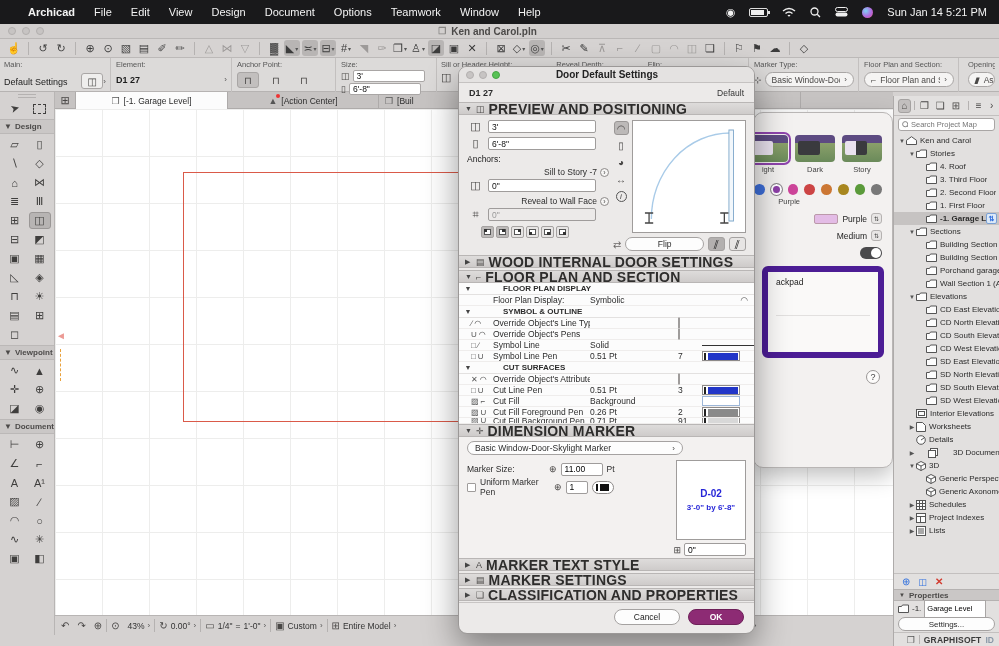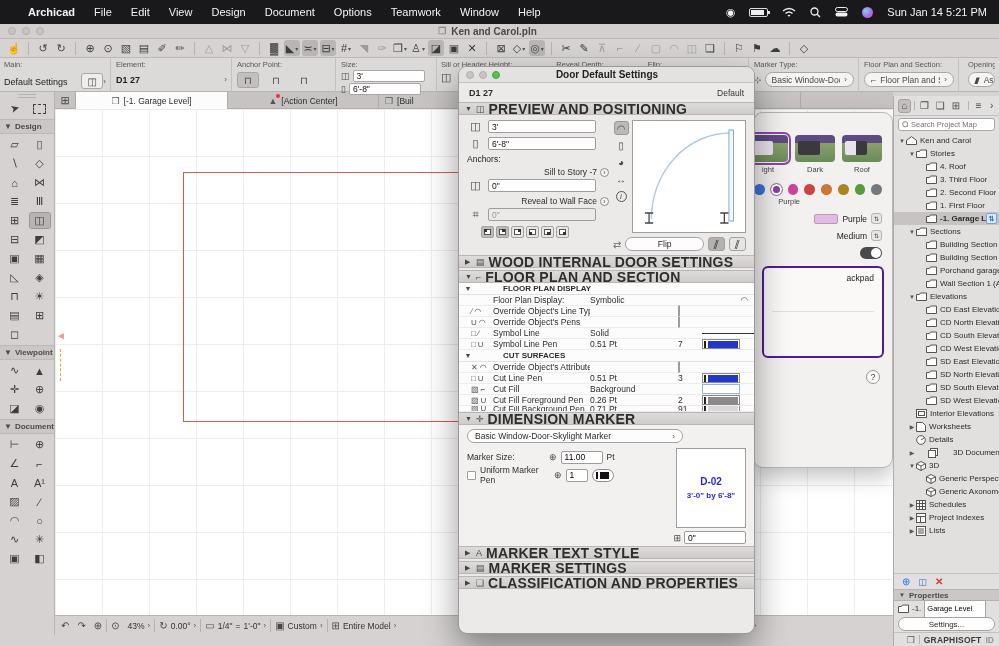--- a/index.html
+++ b/index.html
@@ -84,21 +84,21 @@
   .thumb.auto::before { background:linear-gradient(90deg,#e9e2ee 50%, #3a3a3e 50%); }
   .thumb.sel { outline:2px solid #8e44ad; outline-offset:1px; }
   .thumb-lab { font-size:7.5px; color:#444; text-align:center; margin-top:3px; }
   .dot { width:11px; height:11px; border-radius:50%; }
   .dot.sel { box-shadow:inset 0 0 0 2px #fff; outline:1px solid #888; }
   .sw-row { display:flex; align-items:center; justify-content:flex-end; gap:4px; font-size:8.5px; color:#222; padding:3px 10px 3px 0; }
   .stepper { width:11px; height:11px; background:#e8e6e5; border:1px solid #b5b2b1; border-radius:3px; font-size:6px; line-height:10px; text-align:center; color:#444; }
   .swatch-lav { width:24px; height:10px; background:#e3bce6; border:1px solid #b9a; border-radius:2px; }
   .toggle { width:22px; height:12px; border-radius:6px; background:#4a4a4c; position:relative; }
   .toggle::after { content:""; position:absolute; right:1px; top:1px; width:10px; height:10px; border-radius:50%; background:#fff; }
-  .sw-box { margin:4px 8px; background:#faf9f8; border:2px solid #4c1d95; border-radius:6px; height:92px; padding:5px 8px; font-size:8.5px; color:#222;text-align:right; }
+  .sw-box { margin:4px 8px; background:#faf9f8; border:6px solid #4c1d95; border-radius:6px; height:92px; padding:5px 8px; font-size:8.5px; color:#222; }
   .sw-box .divline { border-top:1px solid #e2e0df; margin-top:28px; }
   .help-circ { width:14px; height:14px; border:1px solid #9a9796; border-radius:50%; display:flex; align-items:center; justify-content:center; font-size:9px; color:#444; background:#fdfcfb; }
 
   
   #dialog { left:458px; top:66px; width:297px; height:568px; background:#eceae9; border:1px solid #9b9897; border-radius:9px; box-shadow:0 14px 34px rgba(0,0,0,.4); z-index:10; overflow:hidden; display:flex; flex-direction:column; }
   #dlg-titlebar { height:16px; background:#e4e2e1; border-bottom:1px solid #c5c2c1; display:flex; align-items:center; padding:0 7px; flex:none; }
   #dlg-titlebar .title { margin:0 auto; font-size:10px; font-weight:bold; color:#222; }
   .tl.green { background:#57c254; border-color:#44a342; }
   #dlg-idrow { height:19px; display:flex; align-items:center; padding:0 10px; flex:none; }
   #dlg-idrow .eid { font-weight:bold; font-size:9px; }
@@ -535,21 +535,21 @@
       <div>
         <div class="thumb sel"></div>
           <div class="thumb-lab">ight</div>
       </div>
       <div>
         <div class="thumb dark"></div>
           <div class="thumb-lab">Dark</div>
       </div>
       <div>
         <div class="thumb auto"></div>
-          <div class="thumb-lab">Roof</div>
+          <div class="thumb-lab">Story</div>
       </div>
     </div>
     <div id="accent-dots" style="display:flex; justify-content:flex-end; gap:6px; padding:10px 10px 0 0;">
         <span class="dot" style="background: rgb(62, 111, 219);"></span>
         <span class="dot sel" style="background: rgb(141, 63, 168);"></span>
         <span class="dot" style="background: rgb(204, 68, 153);"></span>
         <span class="dot" style="background: rgb(204, 68, 68);"></span>
         <span class="dot" style="background: rgb(204, 119, 51);"></span>
         <span class="dot" style="background: rgb(168, 135, 31);"></span>
         <span class="dot" style="background: rgb(90, 154, 58);"></span>
@@ -1043,20 +1043,24 @@
       </div>
       <div class="p-row">
         <span class="p-ics"></span>
         <span class="p-lab">Floor Plan Display:</span>
         <span class="p-val">Symbolic</span>
         <span class="p-pen"></span>
         <span class="p-ctrl" style="justify-content:flex-end; padding-right:6px;">
             <span style="font-size:9px; color:#555;">◠</span>
           </span>
       </div>
+      <div class="sub-hdr">
+        <span class="tri">▼</span>
+          <span class="stxt">SYMBOL &amp; OUTLINE</span>
+      </div>
       <div id="symbol-rows">
           <div class="p-row">
             <span class="p-ics">
               <span>∕</span>
               <span>◠</span>
             </span>
             <span class="p-lab">Override Object's Line Types</span>
             <span class="p-val"></span>
             <span class="p-pen"><span class="chk"></span></span>
             <span class="p-ctrl"></span>
@@ -1226,15 +1230,19 @@
         <span class="hic">▤</span>
       <span class="htxt">MARKER SETTINGS</span>
     </div>
     <div class="sec-gap"></div>
     <div class="sec-hdr">
       <span class="tri">▶</span>
         <span class="hic">❏</span>
       <span class="htxt">CLASSIFICATION AND PROPERTIES</span>
     </div>
 
+    <div id="dlg-footer">
+      <span class="btn" id="btn-cancel">Cancel</span>
+      <span class="btn" id="btn-ok">OK</span>
+    </div>
   </div>
 
 </div>
 
 </body></html>

